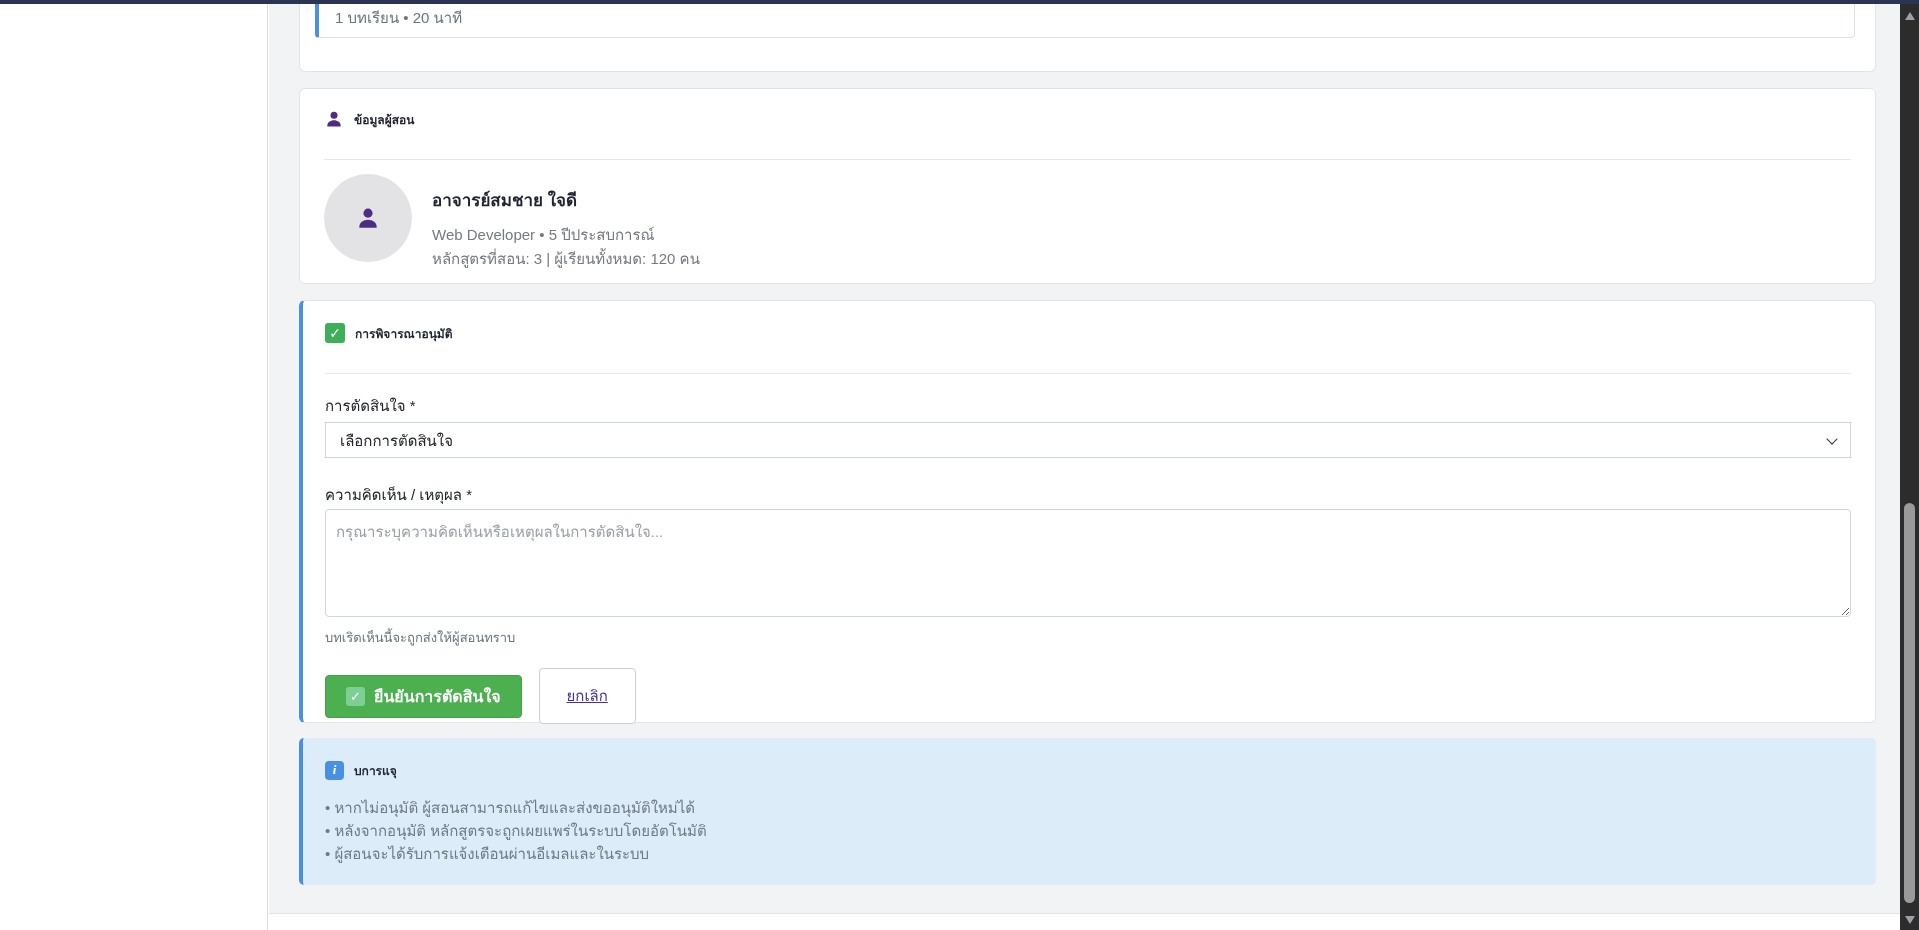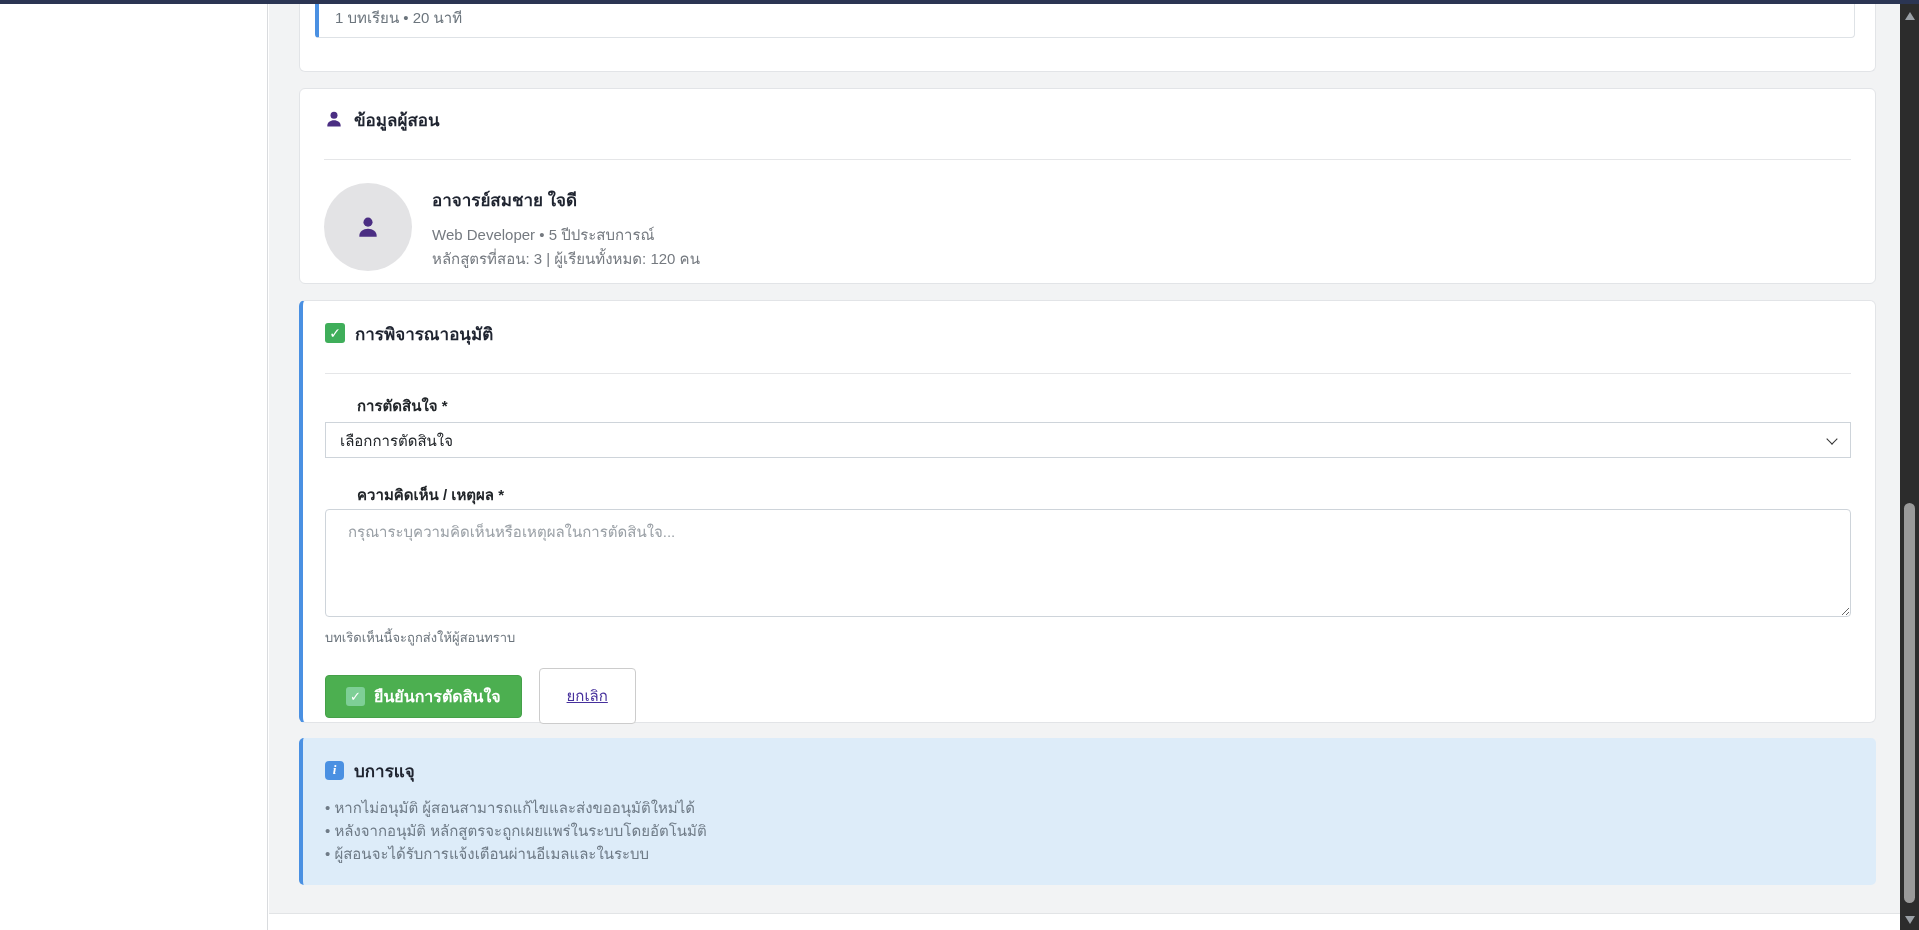--- a/index.html
+++ b/index.html
@@ -16,34 +16,34 @@
   .card { background:#fff; border:1px solid #e2e4e7; border-radius:6px; }
 
   
   .card-top { border-top:none; border-radius:0 0 6px 6px; height:68px; padding:0 20px 18px 15px; margin-bottom:16px; overflow:hidden; }
   .lesson-item { height:34px; background:#fff; border:1px solid #dee2e6; border-top:none; border-left:4px solid #4a90e2; border-radius:0 0 4px 4px; padding:2px 16px 0 16px; }
   .lesson-meta { font-size:15px; color:#6c757d; line-height:24px; }
 
   
   .card-instructor { height:196px; padding:16px 24px 0 24px; margin-bottom:16px; }
   .card-header { display:flex; align-items:center; gap:10px; height:28px; }
-  .card-header h2 { font-size:17px; font-weight:bold; color:#1f2430; }
+  .card-header h2 { font-size:12px; font-weight:bold; color:#1f2430; }
   .divider { border:none; border-top:1px solid #e5e6e8; margin:26px 0 14px 0; }
-  .profile { display:flex; align-items:flex-end; gap:20px; }
+  .profile { display:flex; align-items:flex-start; gap:20px; }
   .avatar { width:88px; height:88px; border-radius:50%; background:#e3e3e5; display:flex; align-items:center; justify-content:center; flex:none; }
   .profile-name { font-size:17px; font-weight:bold; color:#1f2430; margin:12px 0 10px 0; }
   .muted { font-size:15px; color:#757a80; line-height:24px; }
 
   
   .card-approval { height:423px; border-left:4px solid #4a90e2; padding:18px 24px 0 22px; margin-bottom:15px; }
-  .field-label { display:block; font-size:15px; font-weight:bold; color:#212529; margin-top:20px; height:22px;margin-left:32px; }
+  .field-label { display:block; font-size:15px; font-weight:normal; color:#212529; margin-top:20px; height:22px; }
   .select-wrap { position:relative; margin-top:6px; }
   .decision-select { width:100%; height:36px; appearance:none; -webkit-appearance:none; background:#fff; border:1px solid #ced4da; border-radius:0; font-size:15px; color:#212529; padding:0 34px 0 14px; font-family:inherit; }
   .select-chevron { position:absolute; right:15px; top:13px; width:8px; height:8px; border-right:1.5px solid #333; border-bottom:1.5px solid #333; transform:rotate(45deg); pointer-events:none; }
-  .comment-area { display:block; width:100%; height:108px; margin-top:4px; border:1px solid #ced4da; border-radius:4px; padding:10px 22px; font-size:15px; color:#212529; font-family:inherit; resize:both; }
+  .comment-area { display:block; width:100%; height:108px; margin-top:4px; border:1px solid #ced4da; border-radius:4px; padding:10px 10px; font-size:15px; color:#212529; font-family:inherit; resize:both; }
   .comment-area::placeholder { color:#9aa0a6; }
   .help-text { font-size:13px; color:#6c757d; margin-top:10px; }
   .btn-row { display:flex; align-items:center; gap:17px; margin-top:20px; }
   .btn-green { display:inline-flex; align-items:center; gap:9px; height:43px; padding:0 20px; background:#4caf50; border:1px solid #45a049; border-radius:4px; color:#fff; font-size:16px; font-weight:bold; cursor:pointer; font-family:inherit; }
   .check-chip { width:19px; height:19px; border-radius:3px; background:#7ecf96; color:#fff; font-size:13px; font-weight:bold; display:inline-flex; align-items:center; justify-content:center; }
   .check-chip.dark { background:#3fae5a; width:20px; height:20px; font-size:14px; }
   .btn-cancel { height:56px; padding:0 27px; background:#fff; border:1px solid #ccc; border-radius:4px; color:#46309c; font-size:15px; text-decoration:underline; cursor:pointer; font-family:inherit; }
 
   
   .card-note { height:147px; background:#ddecf9; border:none; border-left:4px solid #4a90e2; border-radius:5px; padding:18px 24px 0 22px; }

